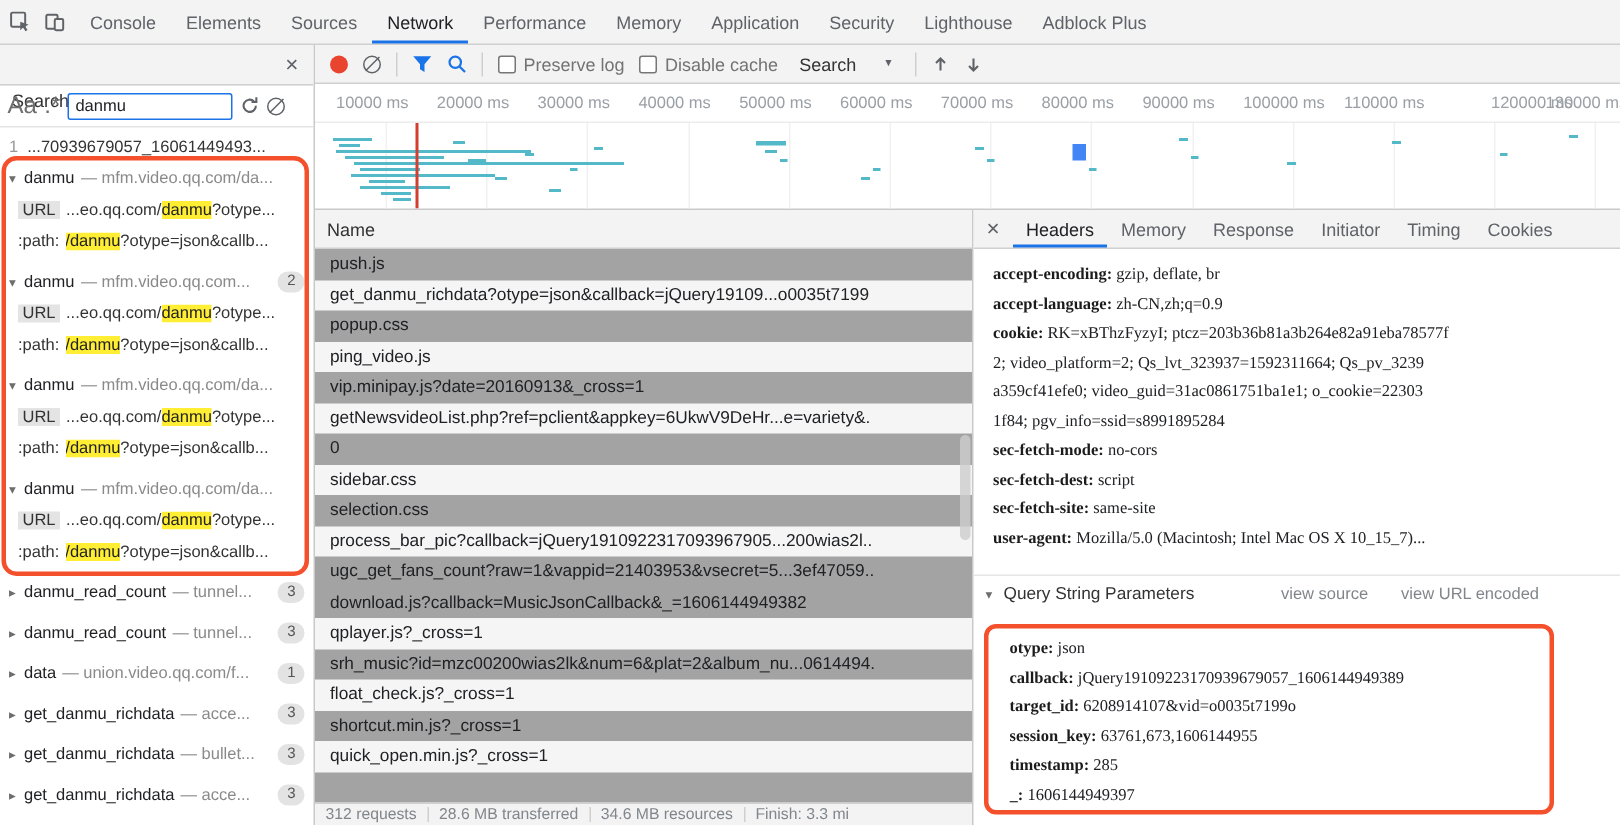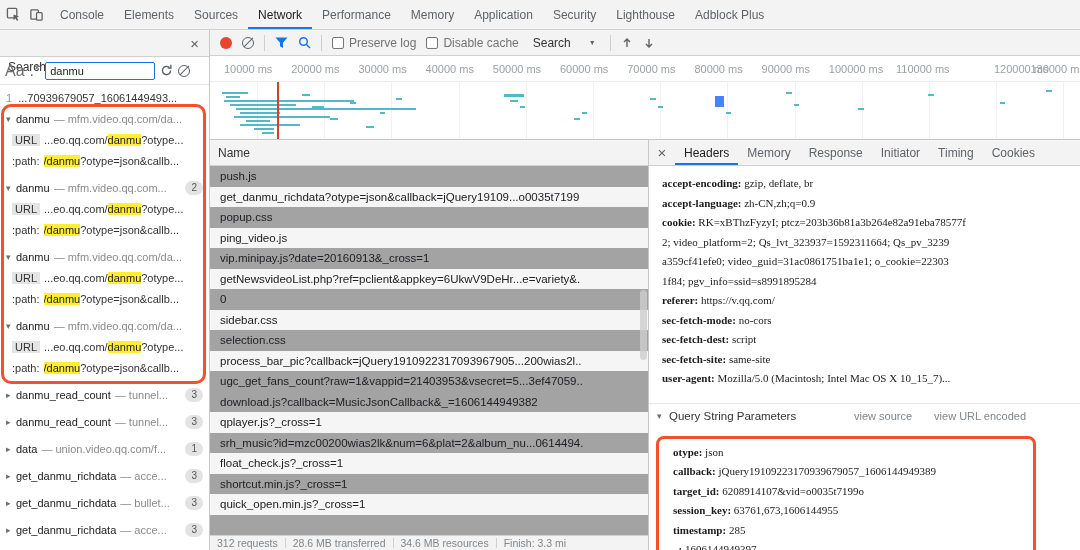--- a/index.html
+++ b/index.html
@@ -410,21 +410,20 @@
       </span>
   </div>
   <div class="details-body">
     <div class="headers-lines" id="headers-lines">
         <div class="hline"><span class="hk">accept-encoding: </span><span class="hv">gzip, deflate, br</span></div>
         <div class="hline"><span class="hk">accept-language: </span><span class="hv">zh-CN,zh;q=0.9</span></div>
         <div class="hline"><span class="hk">cookie: </span><span class="hv">RK=xBThzFyzyI; ptcz=203b36b81a3b264e82a91eba78577f</span></div>
         <div class="hline"><span class="hv">2; video_platform=2; Qs_lvt_323937=1592311664; Qs_pv_3239</span></div>
         <div class="hline"><span class="hv">a359cf41efe0; video_guid=31ac0861751ba1e1; o_cookie=22303</span></div>
         <div class="hline"><span class="hv">1f84; pgv_info=ssid=s8991895284</span></div>
-        <div class="hline"><span class="hk">referer: </span><span class="hv">https://v.qq.com/</span></div>
         <div class="hline"><span class="hk">sec-fetch-mode: </span><span class="hv">no-cors</span></div>
         <div class="hline"><span class="hk">sec-fetch-dest: </span><span class="hv">script</span></div>
         <div class="hline"><span class="hk">sec-fetch-site: </span><span class="hv">same-site</span></div>
         <div class="hline"><span class="hk">user-agent: </span><span class="hv">Mozilla/5.0 (Macintosh; Intel Mac OS X 10_15_7)...</span></div>
       </div>
     <div class="qsp-header">
       <span class="tri">▾</span>
       <span>Query String Parameters</span>
       <span class="qsp-links">
         <span>view source</span>

